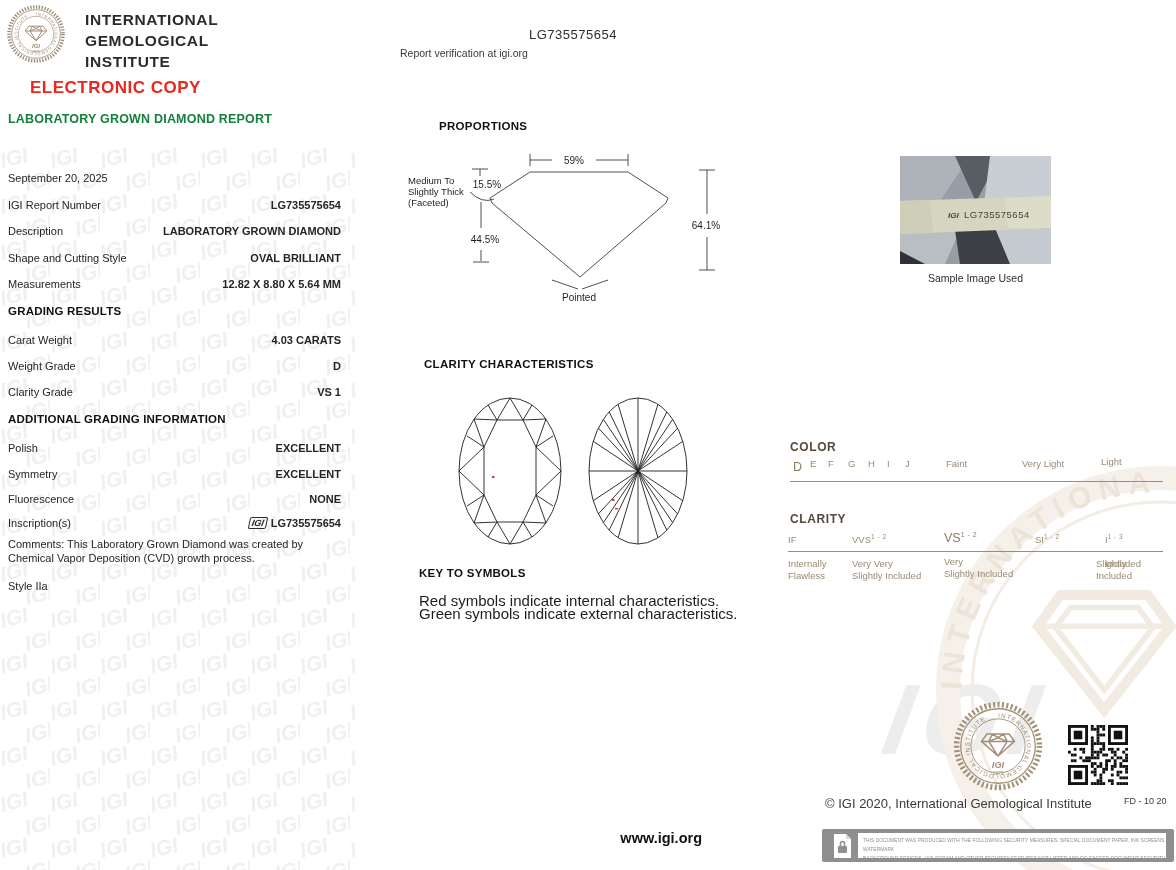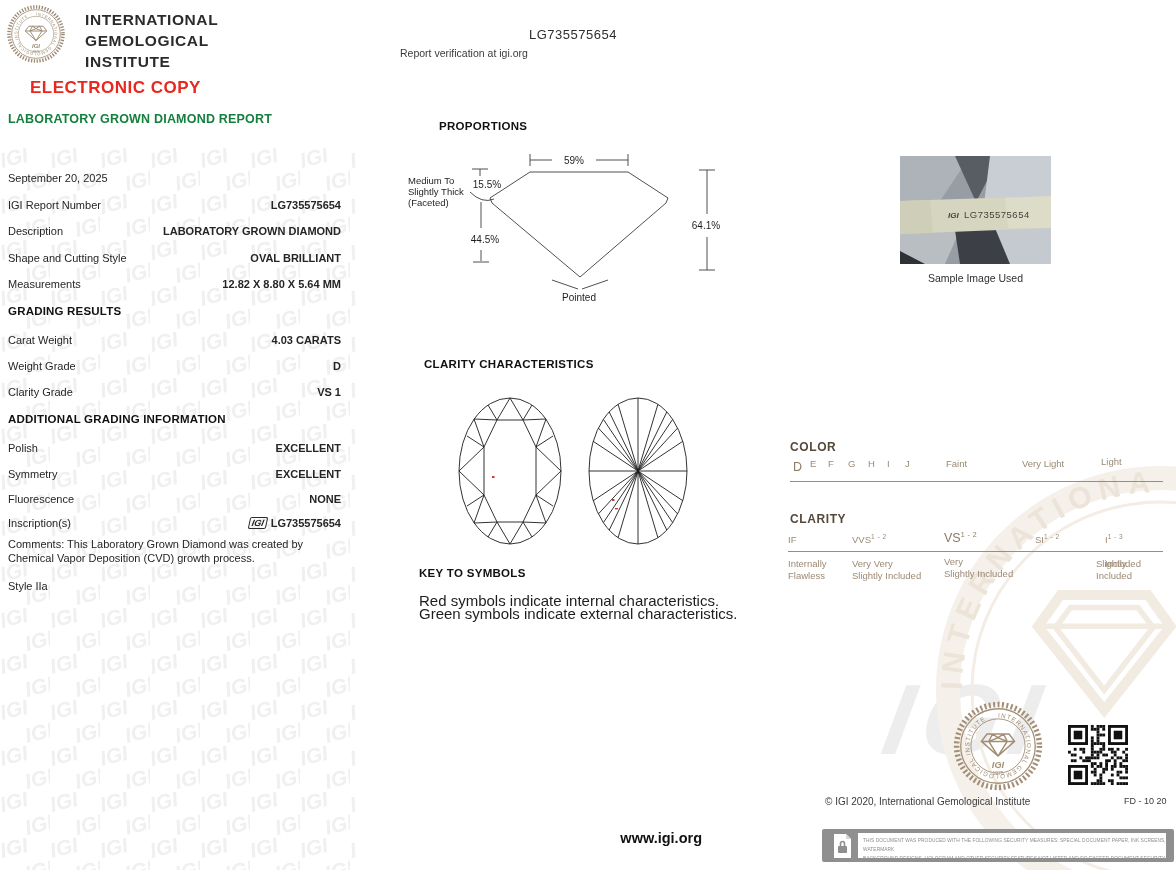--- a/index.html
+++ b/index.html
@@ -25,21 +25,21 @@
   
   .caption{left:900px;top:272px;width:151px;text-align:center;font-size:10.5px;color:#2e2e2e}
   
   .scale-h{position:absolute;font-size:12px;font-weight:bold;letter-spacing:.6px;color:#55493c}
   .cg{position:absolute;font-size:9.5px;color:#9b8a74}
   .cg.sel{font-size:12.5px;color:#8d7b63}
   .cgd{position:absolute;font-size:9.5px;line-height:11.5px;color:#9b8a74;white-space:pre-line}
   .sup{font-size:6.5px;vertical-align:4px;letter-spacing:.5px}
   .sline{position:absolute;height:0;border-top:1.6px solid #8f8f8f}
   
-  .copyright{left:825px;top:796px;font-size:10px;color:#3a3a3a}
+  .copyright{left:825px;top:796px;font-size:13px;color:#3a3a3a}
   .formcode{left:1124px;top:796px;font-size:9px;color:#3a3a3a}
   .website{left:520px;top:830px;width:182px;text-align:right;font-size:14.5px;font-weight:bold;color:#111}
   .sec-strip{left:822px;top:829px;width:352px;height:33px;background:#8f8f8f;border-radius:2px}
   .sec-box{position:absolute;left:36px;top:4px;width:308px;height:25px;background:#fff;overflow:hidden}
   .sec-text{position:absolute;left:5px;top:3px;width:390px;font-size:6px;line-height:9px;color:#8d8d8d;
             letter-spacing:.1px;transform:scale(.8,1);transform-origin:0 0;white-space:pre-line}
   .graywm{left:885px;top:662px;font-size:100px;font-weight:bold;font-style:italic;letter-spacing:10px;
           color:#ededed;transform:skewX(-10deg);z-index:0}
 </style>
 </head>

